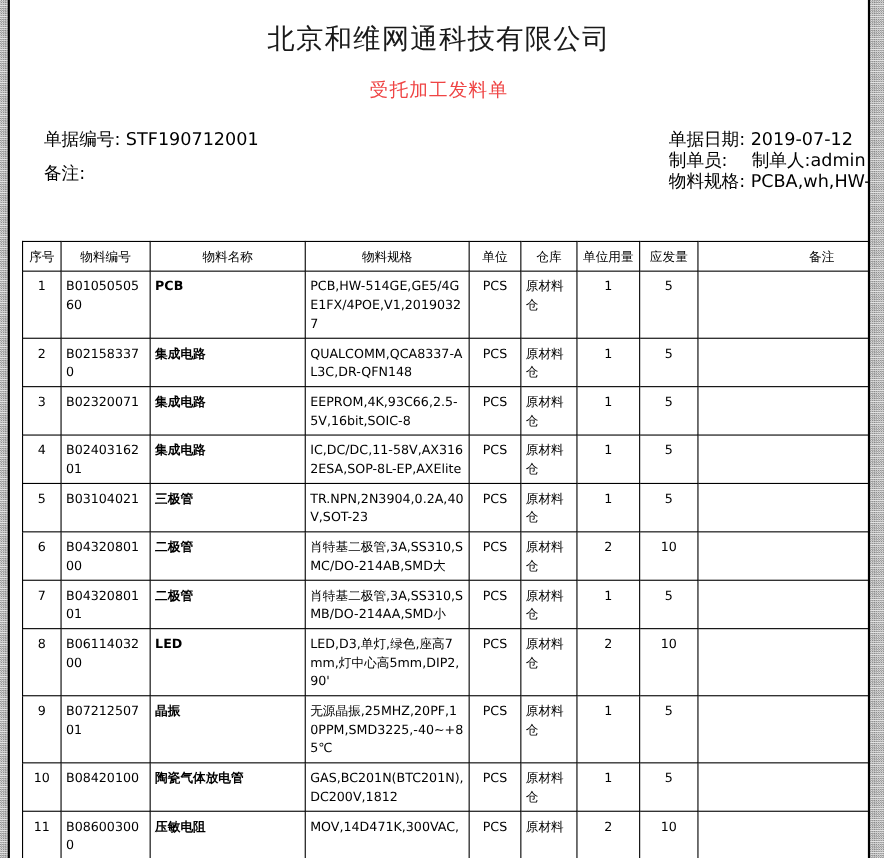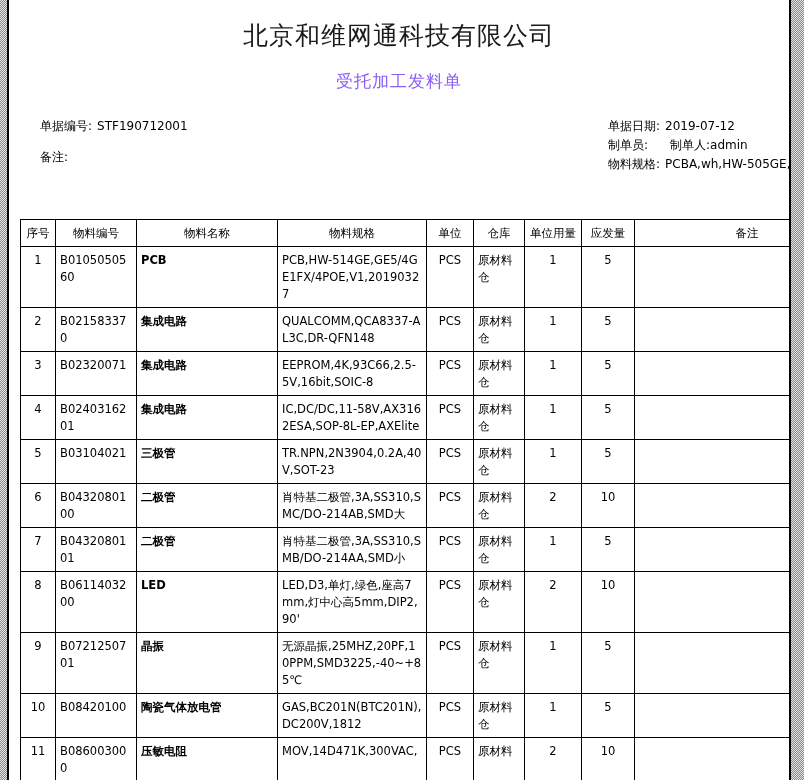--- a/index.html
+++ b/index.html
@@ -55,29 +55,29 @@
     font-weight: 400;
     color: #1a1a1a;
   }
   .doc-subtitle {
     text-align: center;
     font-family: "DejaVu Serif", "Liberation Serif", serif;
     font-size: 17px;
     letter-spacing: 1px;
     margin: 18px 0 0 0;
     font-weight: 400;
-    color: #8b5cf6;
+    color: #ef4444;
   }
 
   
   .meta {
     position: relative;
     margin-top: 24px;
     height: 88px;
-    font-size: 12px;
+    font-size: 16px;
     line-height: 19px;
   }
   .meta-col { position: absolute; top: 0; }
   .meta-col.c1 { left: 20px; width: 250px; }
   .meta-col.c2 { left: 272px; width: 300px; }
   .meta-col.c3 { left: 588px; width: 200px; white-space: nowrap; }
 
   .meta-row { display: block; white-space: nowrap; height: 19px; }
   .meta-row.gap { height: 19px; }
   .meta-label { display: inline-block; }

